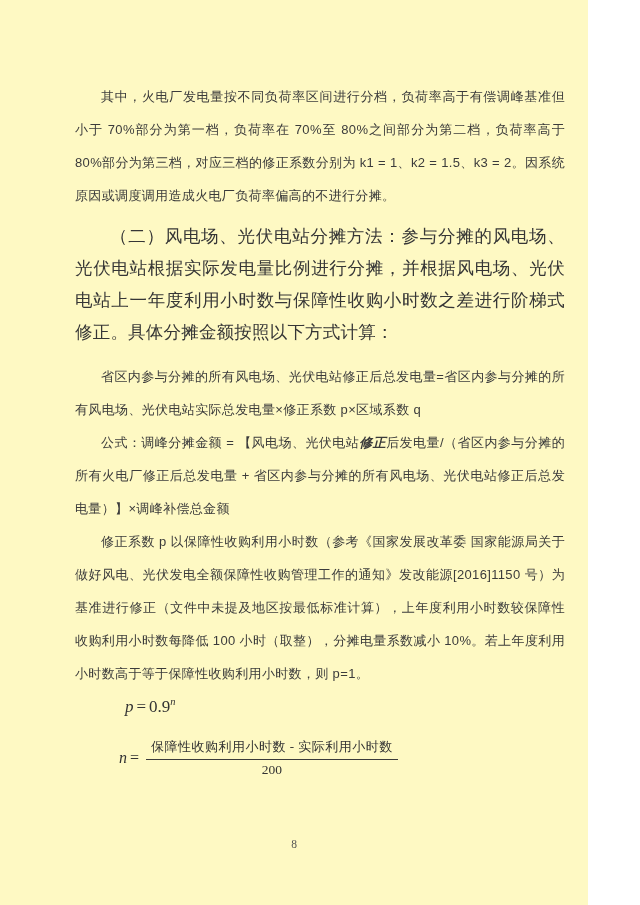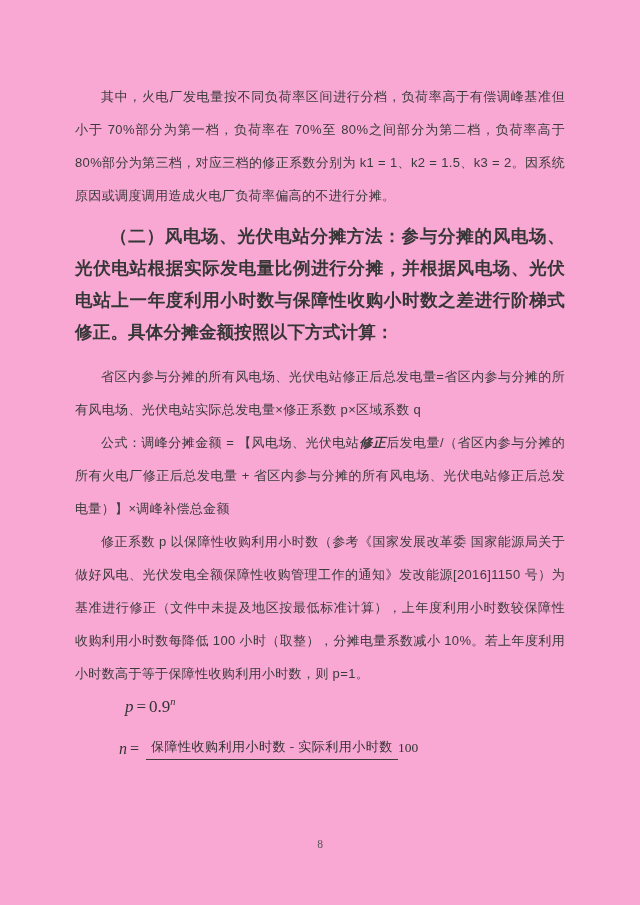--- a/index.html
+++ b/index.html
@@ -2,23 +2,23 @@
 <html><head>
 <meta charset="utf-8">
 <style>
   html, body {
     margin: 0;
     padding: 0;
     background: #ffffff;
   }
   .page {
     position: relative;
-    width: 640px;
+    width: 588px;
     height: 905px;
-    background: #f9a8d4;
+    background: #fef9c3;
     font-family: "Liberation Sans", "DejaVu Sans", sans-serif;
     color: #3b3b3b;
     overflow: hidden;
   }
   .content {
     position: absolute;
     left: 75px;
     top: 80px;
     width: 490px;
   }
@@ -28,21 +28,21 @@
   }
   p.body {
     font-size: 13px;
     line-height: 33px;
     letter-spacing: 0.35px;
     text-indent: 2em;
   }
   p.heading {
     font-size: 17.5px;
     line-height: 32px;
-    font-weight: 700;
+    font-weight: 400;
     letter-spacing: 0.2px;
     text-indent: 2em;
     color: #363636;
     margin: 8px 0 12px 0 !important;
   }
   .seg-em {
     font-weight: 700;
     font-style: italic;
   }
   .formulas {
@@ -67,20 +67,21 @@
     font-size: 10.5px;
   }
   .formula-frac {
     margin: 2px 0 0 44px;
     font-size: 16px;
     display: flex;
     align-items: center;
   }
   .frac {
     display: inline-flex;
+    flex-direction: column;
     text-align: center;
     margin-left: 4px;
   }
   .frac-num {
     font-size: 13px;
     letter-spacing: 0.5px;
     border-bottom: 1.2px solid #3b3b3b;
     padding: 0 5px 3px 5px;
   }
   .frac-den {
@@ -117,21 +118,21 @@
 
       <div class="formula formula-power">
         <span class="f-var">p</span><span class="f-rel">=</span><span class="f-base">0.9</span><sup class="f-exp">n</sup>
       </div>
 
       <div class="formula formula-frac">
         <span class="f-var">n</span>
           <span class="f-rel">=</span>
         <span class="frac">
           <span class="frac-num">保障性收购利用小时数 - 实际利用小时数</span>
-          <span class="frac-den">100</span>
+          <span class="frac-den">200</span>
         </span>
       </div>
 
     </div>
 
   </div>
 
   <div class="page-number">8</div>
 
 </div>

